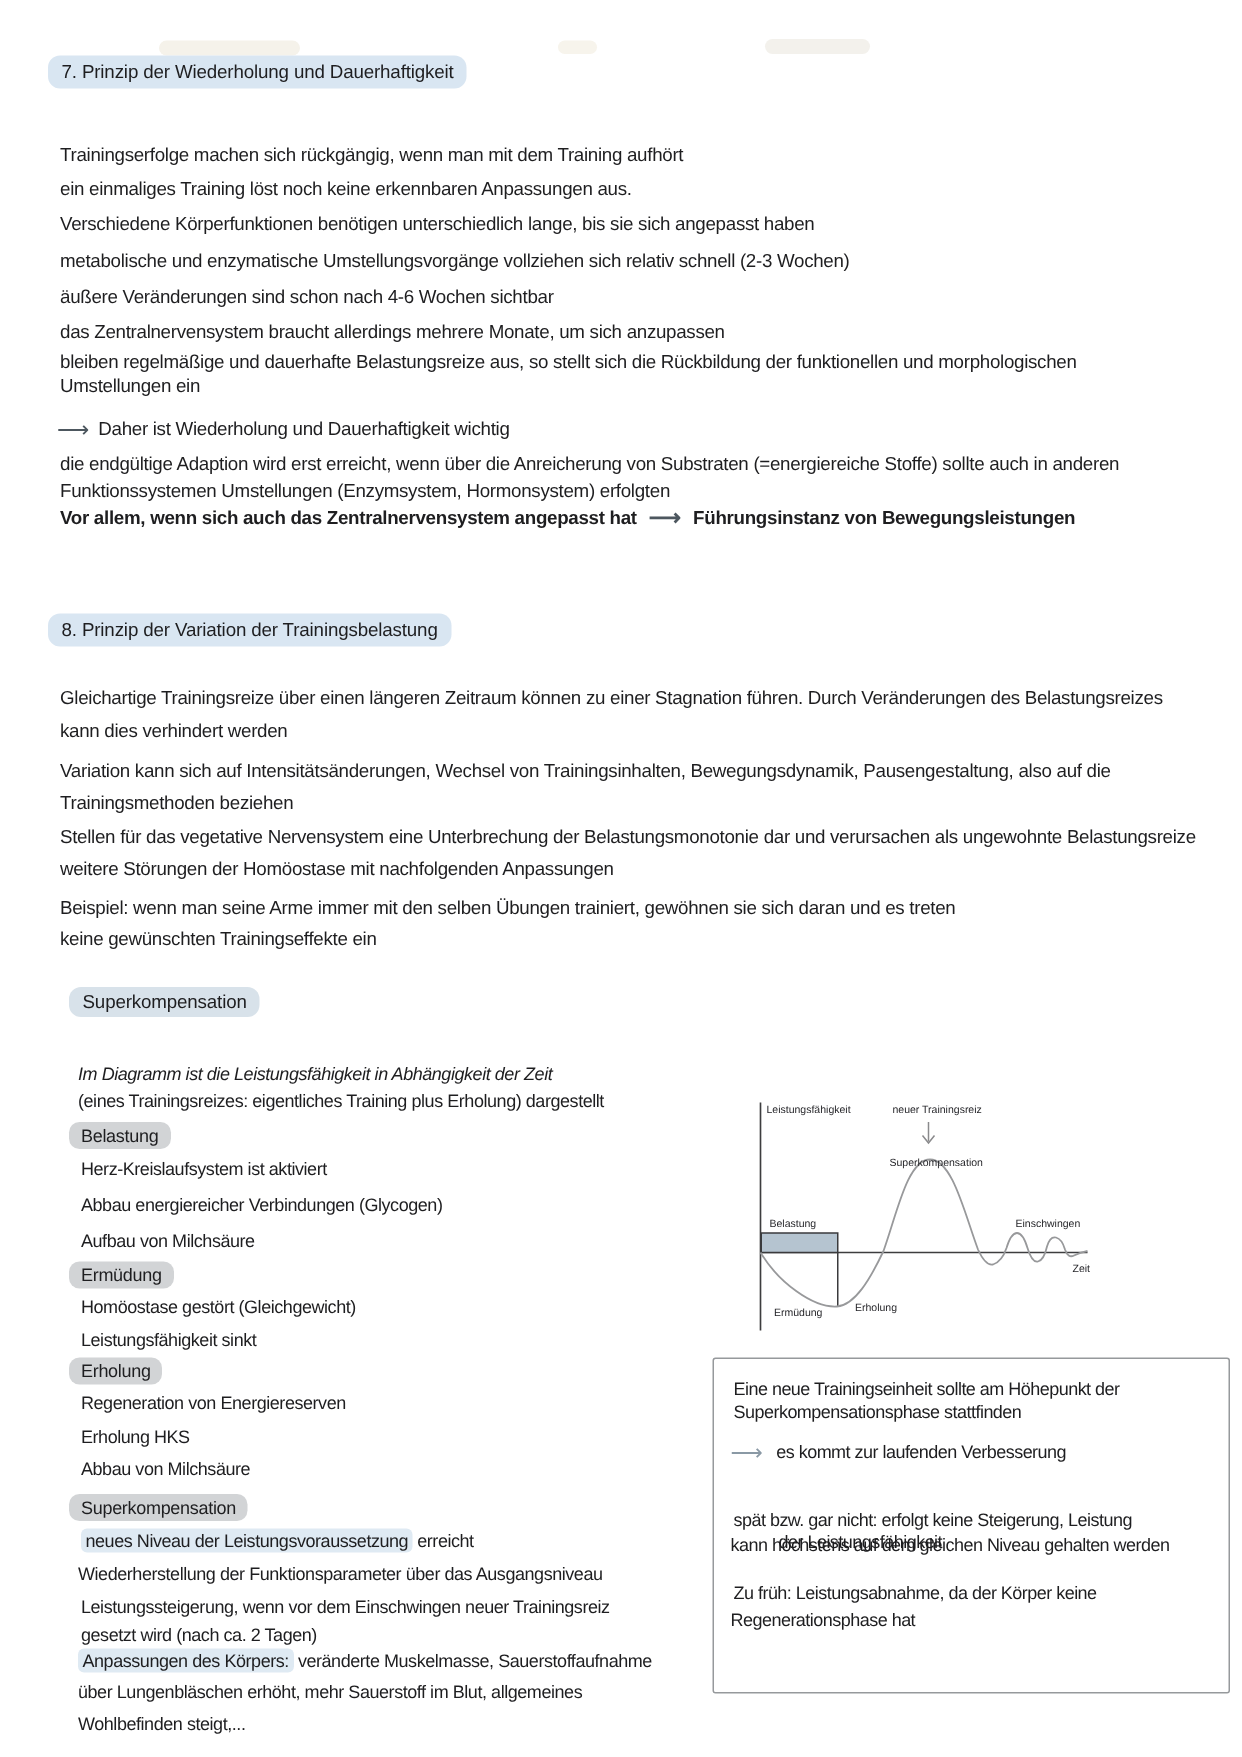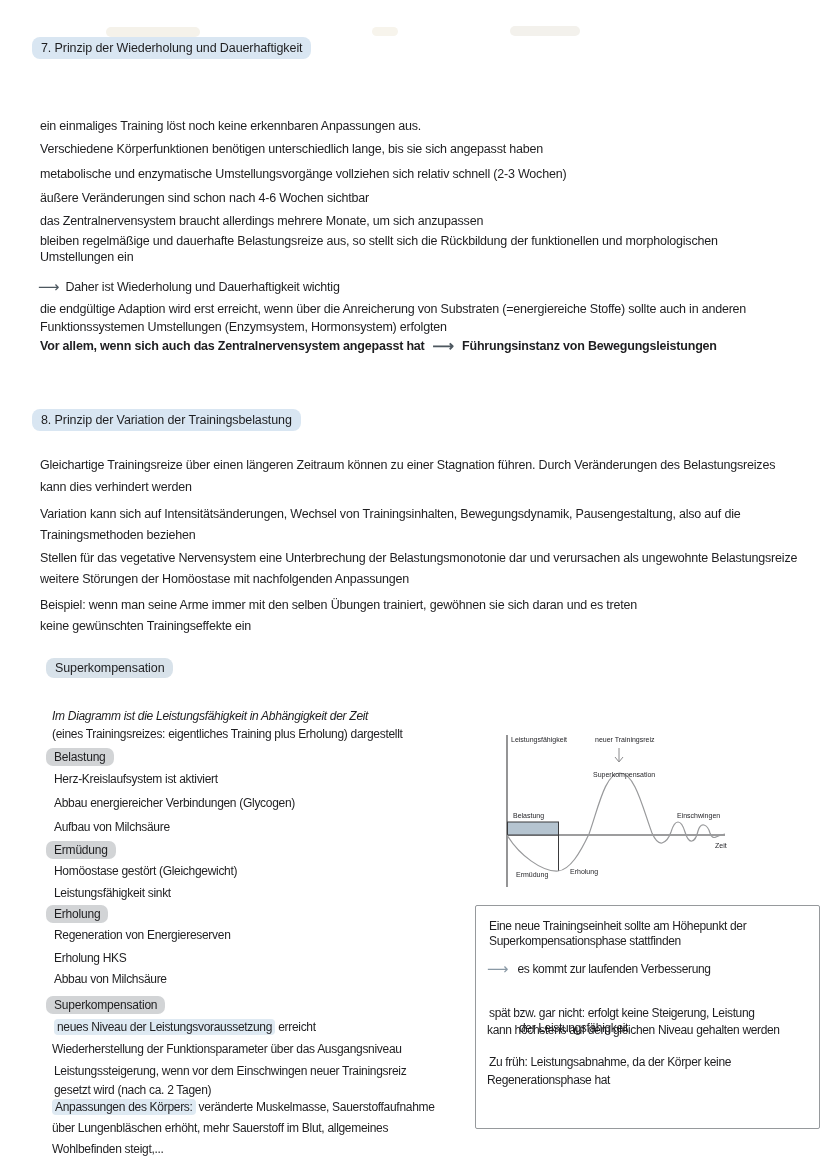--- a/index.html
+++ b/index.html
@@ -27,20 +27,21 @@
 <body>
 
 <div class="page">
 
   <div class="smudge" style="left:106px;top:27px;width:94px;height:10px;background:#f5f2ea;"></div>
   <div class="smudge" style="left:372px;top:27px;width:26px;height:9px;background:#f7f4ec;"></div>
   <div class="smudge" style="left:510px;top:26px;width:70px;height:10px;background:#f3f1ec;"></div>
 
   <div class="pill-blue" style="left:32px;top:37px;">7. Prinzip der Wiederholung und Dauerhaftigkeit</div>
 
+  <div class="t" style="left:40px;top:96px;">Trainingserfolge machen sich rückgängig, wenn man mit dem Training aufhört</div>
   <div class="t" style="left:40px;top:119px;">ein einmaliges Training löst noch keine erkennbaren Anpassungen aus.</div>
   <div class="t" style="left:40px;top:142px;">Verschiedene Körperfunktionen benötigen unterschiedlich lange, bis sie sich angepasst haben</div>
   <div class="t" style="left:40px;top:167px;">metabolische und enzymatische Umstellungsvorgänge vollziehen sich relativ schnell (2-3 Wochen)</div>
   <div class="t" style="left:40px;top:191px;">äußere Veränderungen sind schon nach 4-6 Wochen sichtbar</div>
   <div class="t" style="left:40px;top:214px;">das Zentralnervensystem braucht allerdings mehrere Monate, um sich anzupassen</div>
   <div class="t" style="left:40px;top:234px;">bleiben regelmäßige und dauerhafte Belastungsreize aus, so stellt sich die Rückbildung der funktionellen und morphologischen</div>
   <div class="t" style="left:40px;top:250px;">Umstellungen ein</div>
 
   <div class="t" style="left:38px;top:279px;">
     <span class="arr">⟶</span><span>Daher ist Wiederholung und Dauerhaftigkeit wichtig</span>

